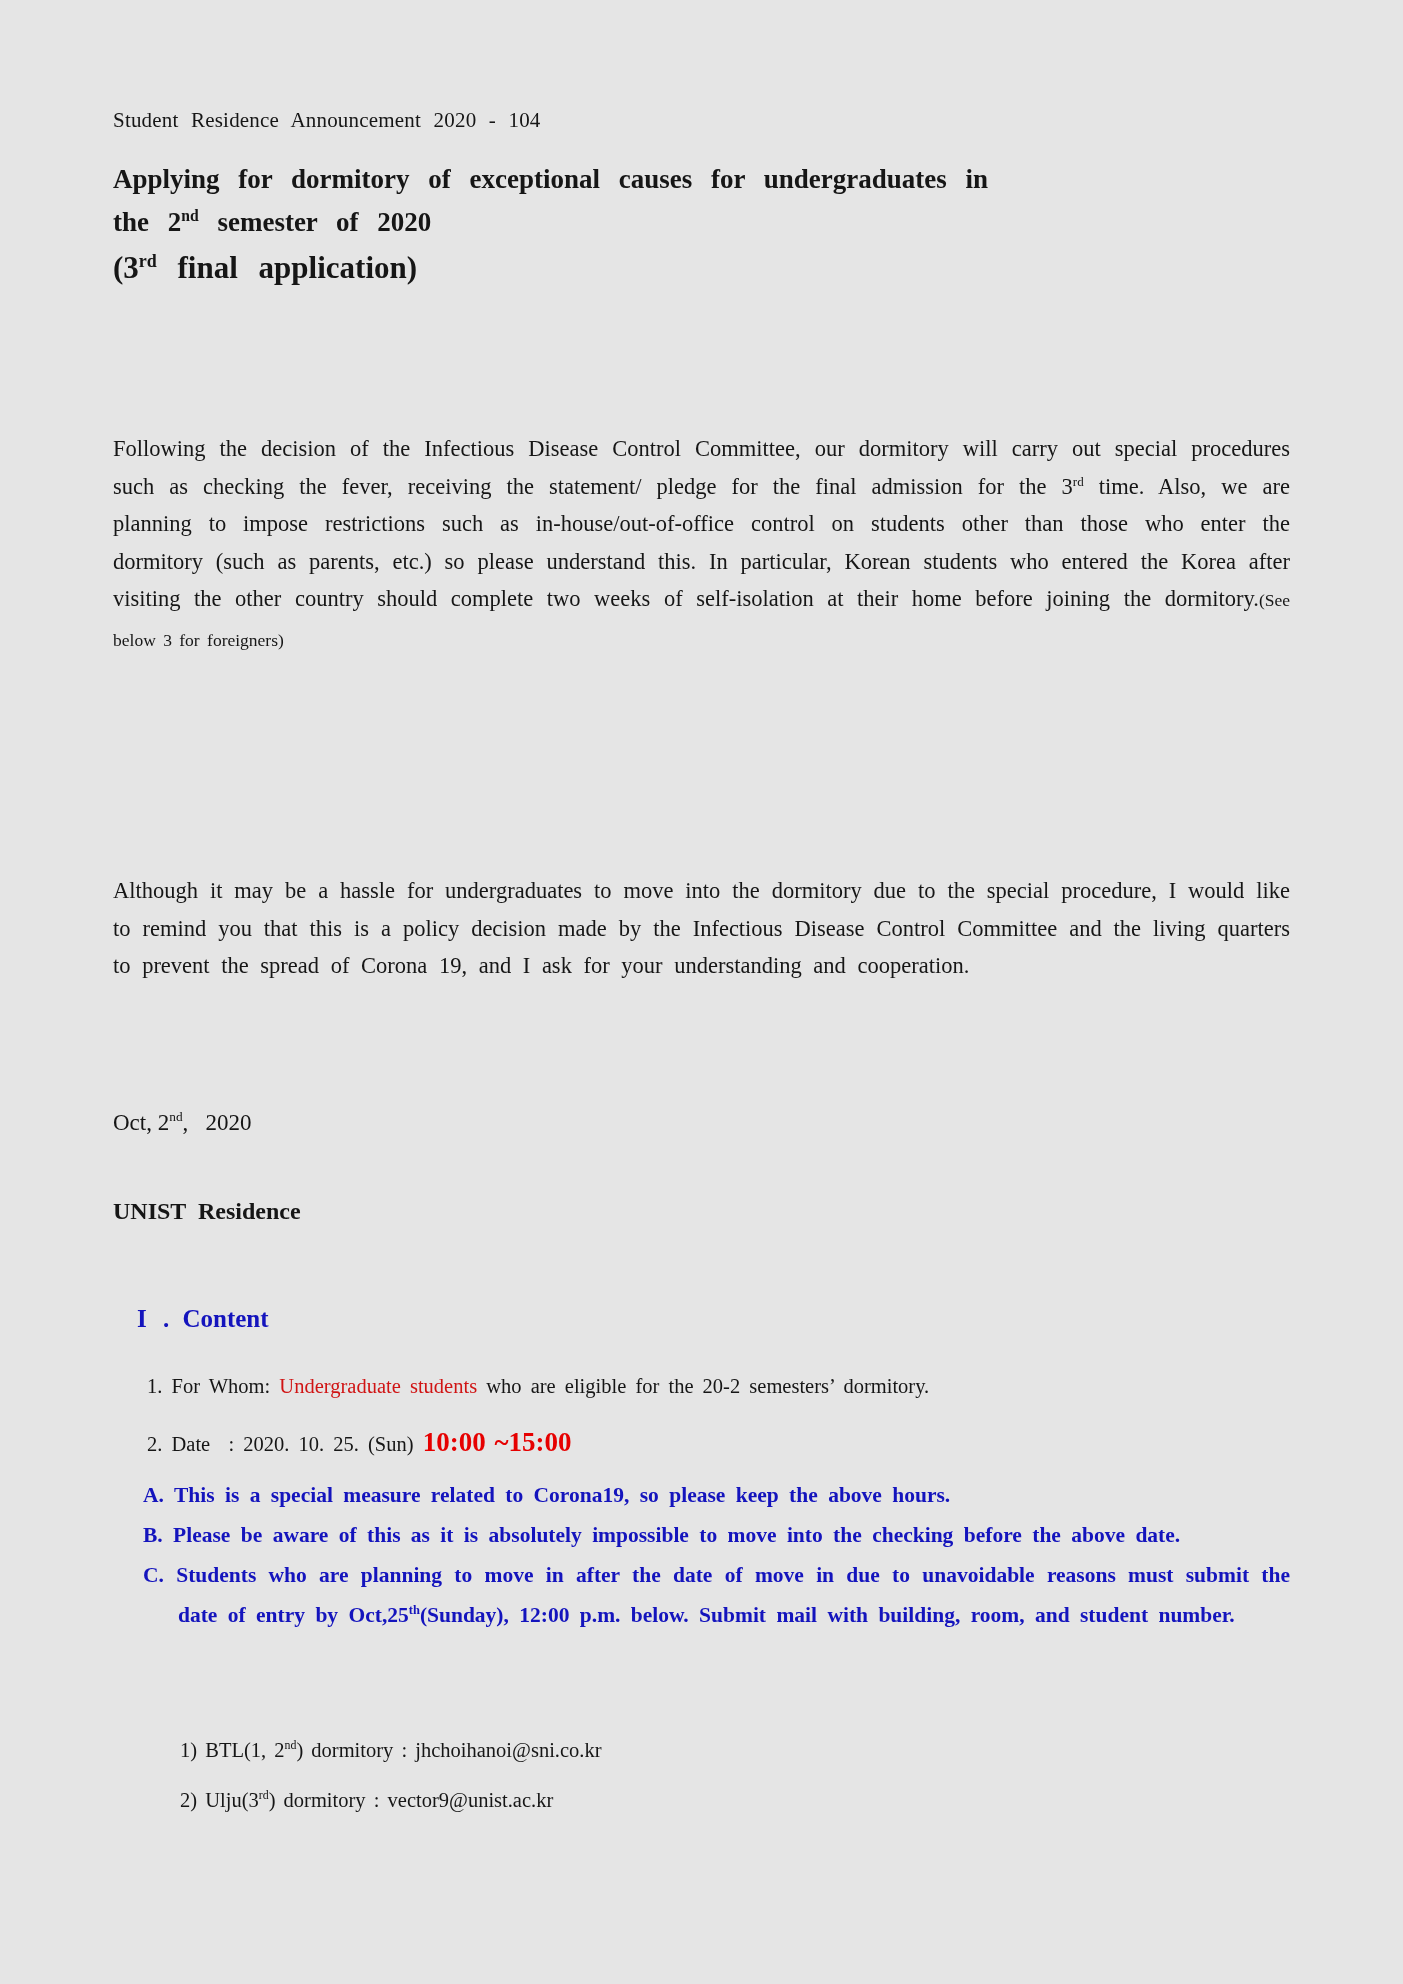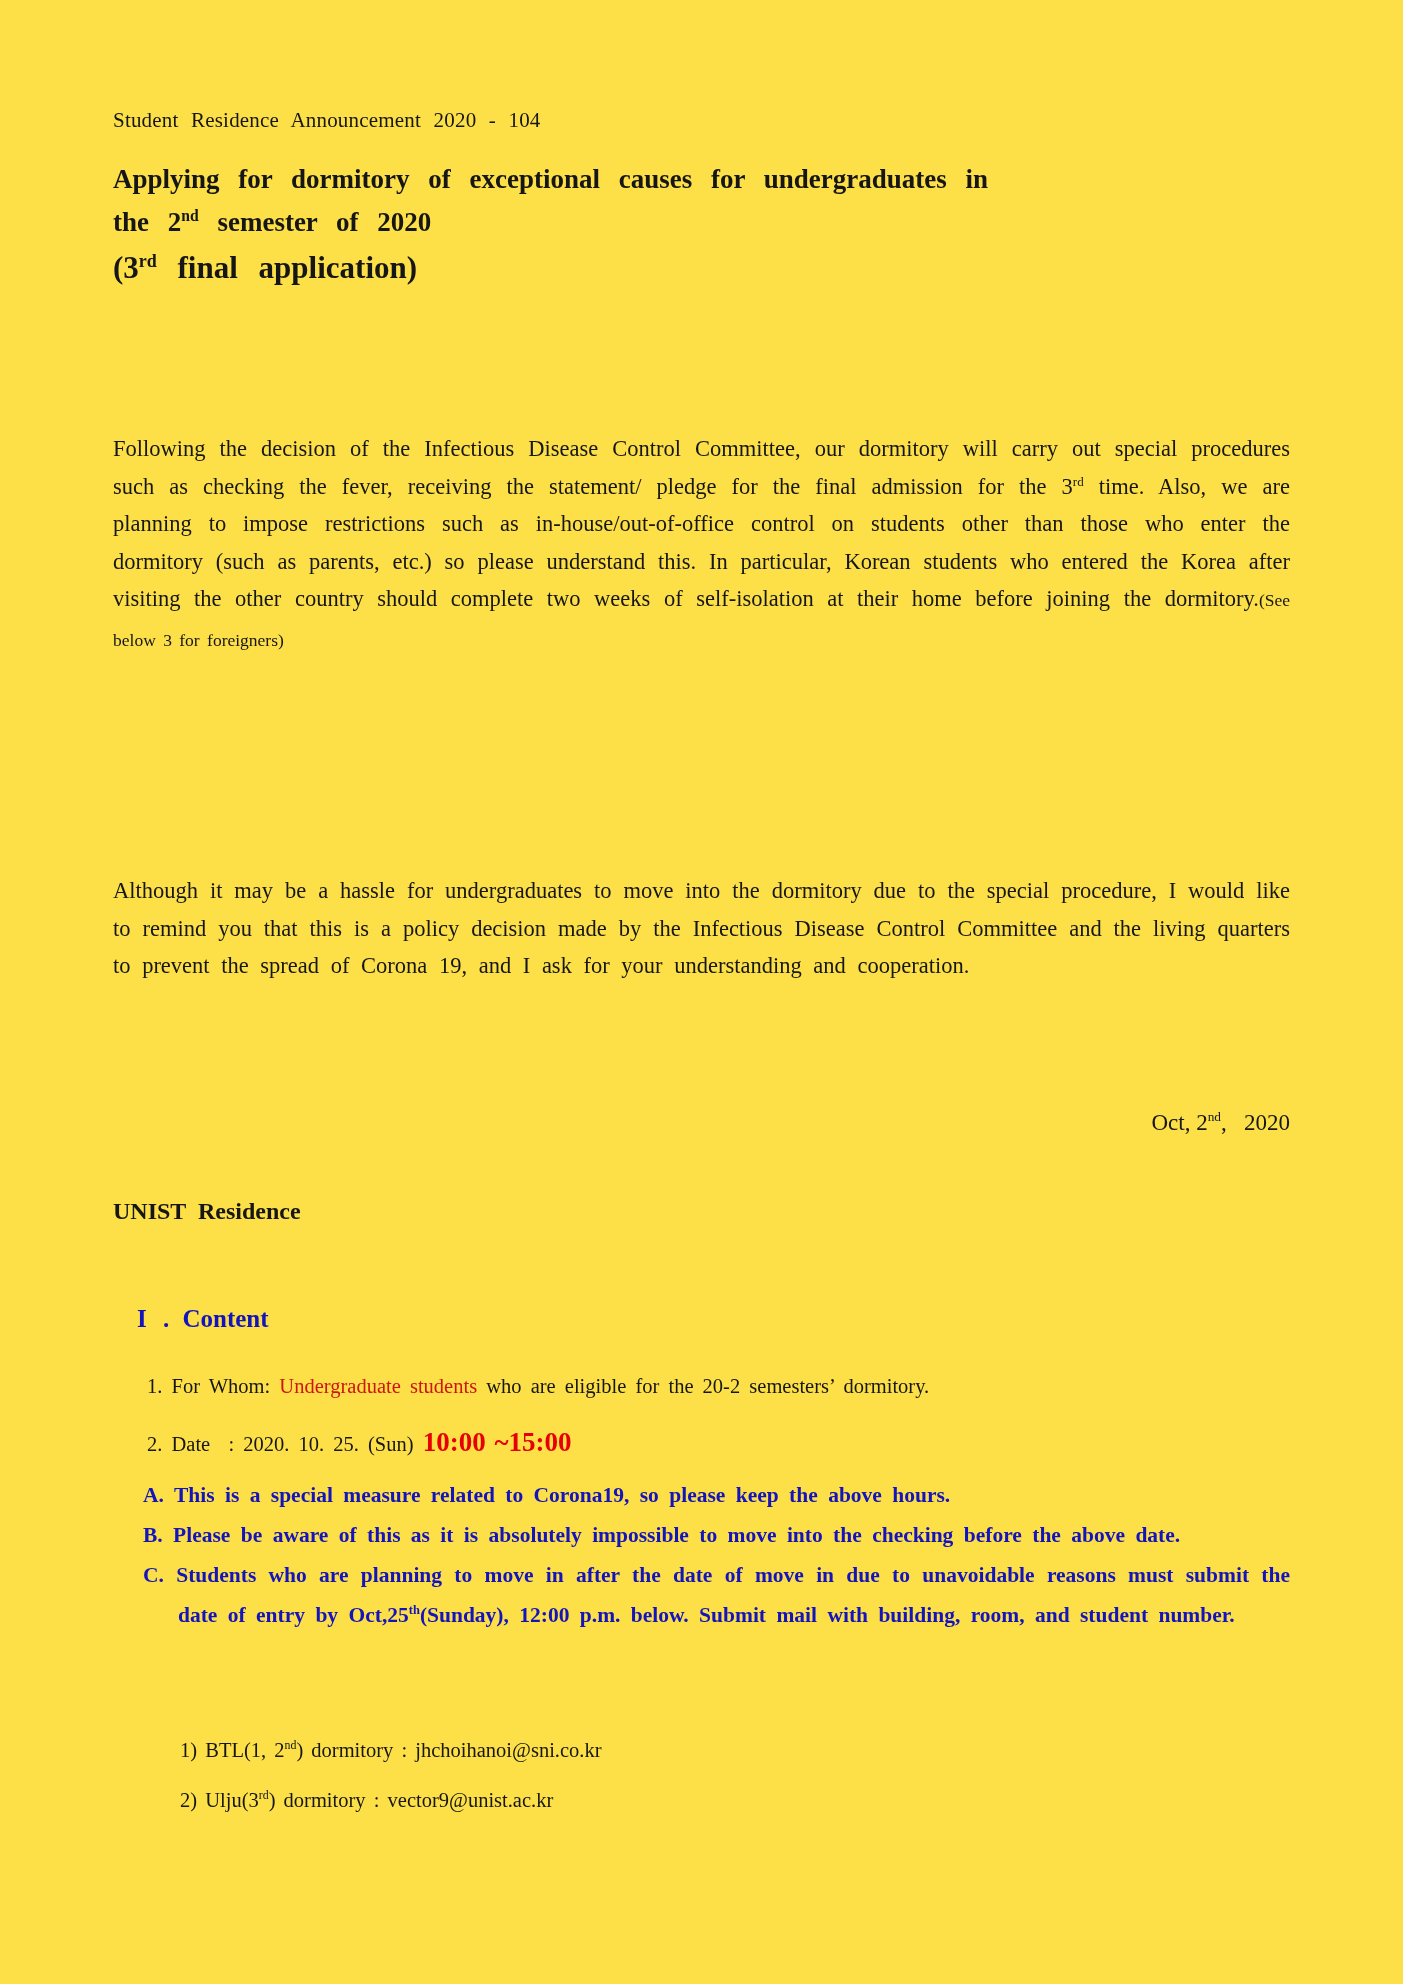--- a/index.html
+++ b/index.html
@@ -1,21 +1,21 @@
 <!DOCTYPE html>
 <html><head>
 <meta charset="utf-8">
 <style>
   * { margin: 0; padding: 0; box-sizing: border-box; }
   html, body { background: #ffffff; }
   .page {
     position: relative;
     width: 1403px;
     height: 1984px;
-    background: #fde047;
+    background: #e5e5e5;
     overflow: hidden;
     font-family: "Liberation Serif", "DejaVu Serif", serif;
     color: #161616;
   }
   .abs { position: absolute; left: 113px; right: 113px; }
 
   .doc-number {
     top: 108px;
     font-size: 21px;
     word-spacing: 7px;
@@ -48,21 +48,21 @@
   .small-note { font-size: 17.5px; word-spacing: 3px; }
 
   sup {
     font-size: 0.58em;
     vertical-align: super;
     line-height: 0;
   }
 
   .date-line {
     top: 1110px;
-    text-align: right;
+    text-align: left;
     font-size: 23px;
     font-family: Liberation Serif, serif;
   }
   .signature {
     top: 1198px;
     text-align: left;
     font-size: 24px;
     font-weight: bold;
     word-spacing: 6px;
   }

